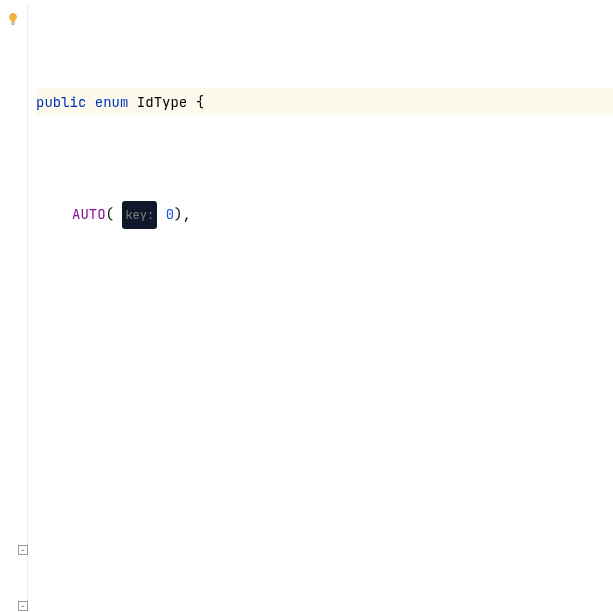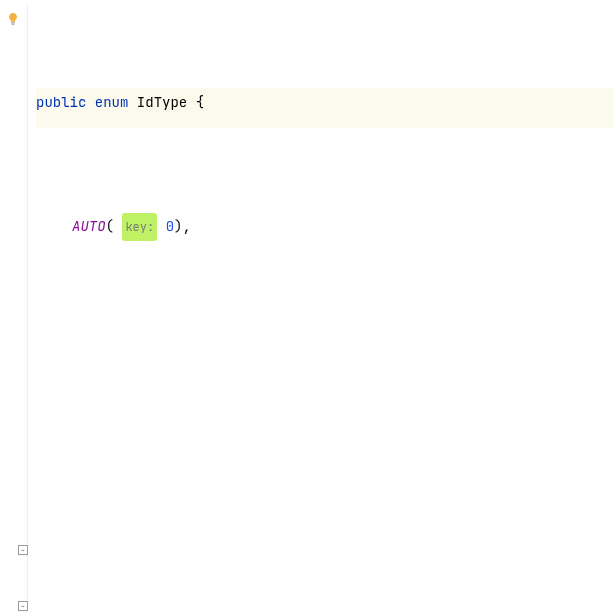--- a/index.html
+++ b/index.html
@@ -24,35 +24,35 @@
     flex-shrink: 0;
     position: relative;
   }
   .code {
     flex: 1;
     padding-left: 6px;
     white-space: pre;
     color: #080808;
   }
   .line {
-    height: 40px;
+    height: 28px;
     display: block;
     position: relative;
   }
   .line.highlight {
     background: #fcfaed;
   }
   .indent1 { padding-left: 36px; }
   .indent0 { padding-left: 0px; }
 
   
   .kw { color: #0033b3; }           
   .enumname { color: #000000; }     
-  .enumconst { color: #871094; font-style: italic; } 
-  .paramhint { color: #7a7a7a; background:#bef264; padding:6px 3px; border-radius:3px; font-size:12px; font-style: normal;}
+  .enumconst { color: #871094; } 
+  .paramhint { color: #7a7a7a; background:#0f172a; padding:6px 3px; border-radius:3px; font-size:12px; font-style: normal;}
   .num { color: #1750eb; }
   .punct { color: #080808; }
 
   
   .bulb {
     position: absolute;
     left: 6px;
     top: 8px;
     width: 14px;
     height: 14px;

